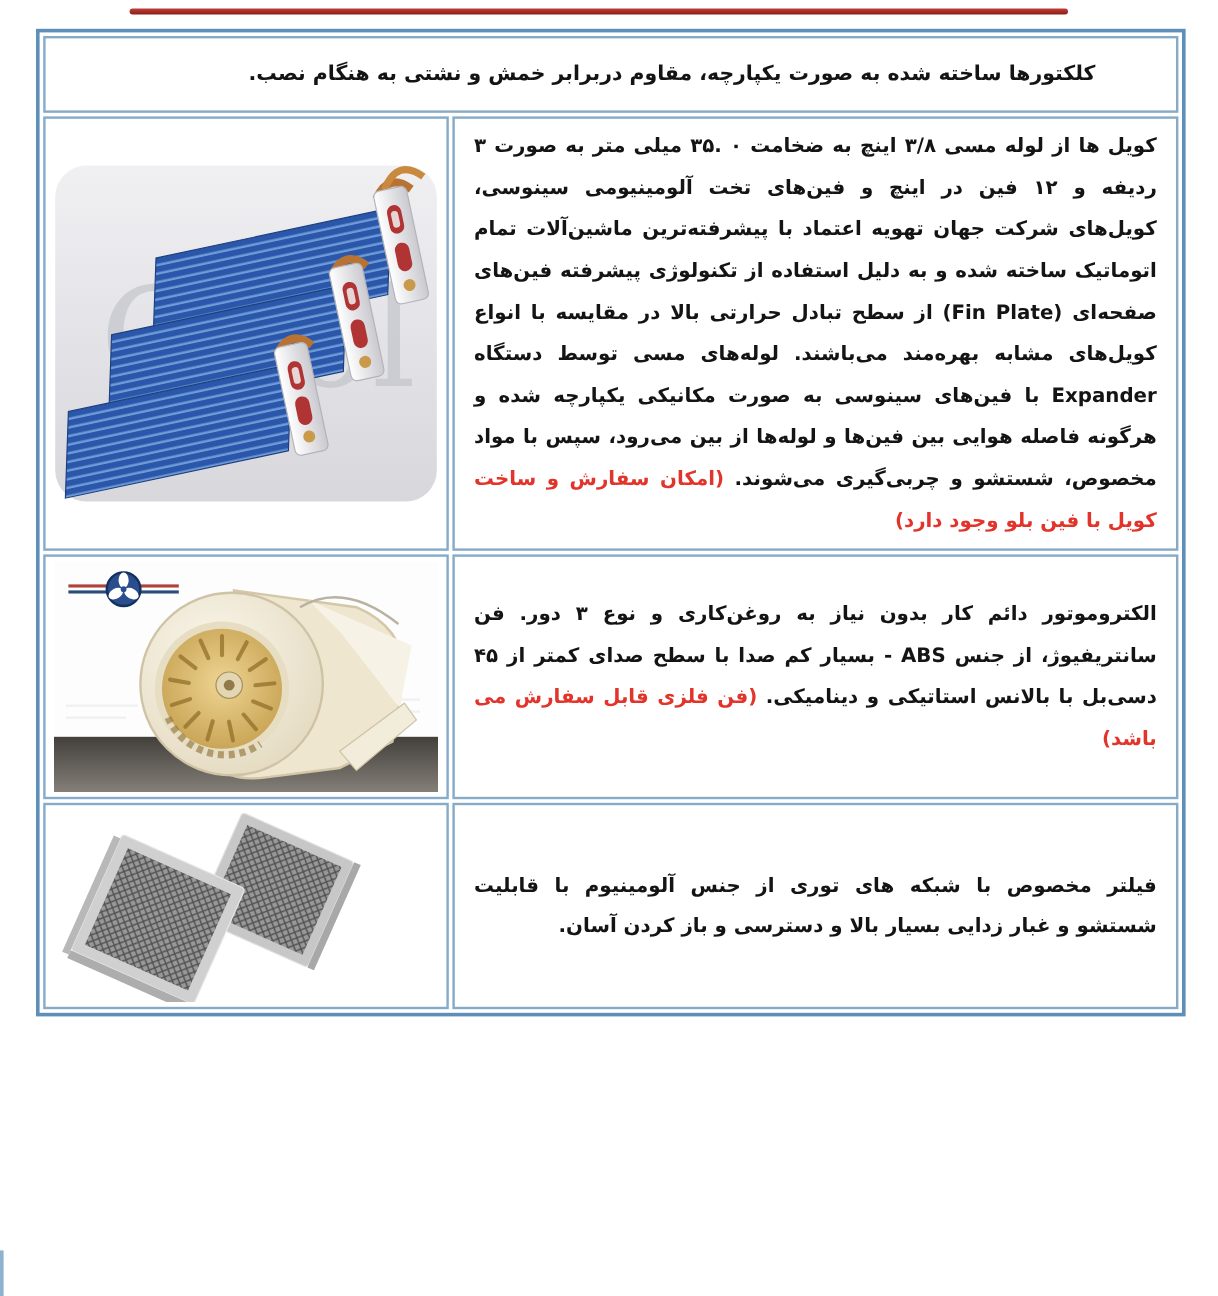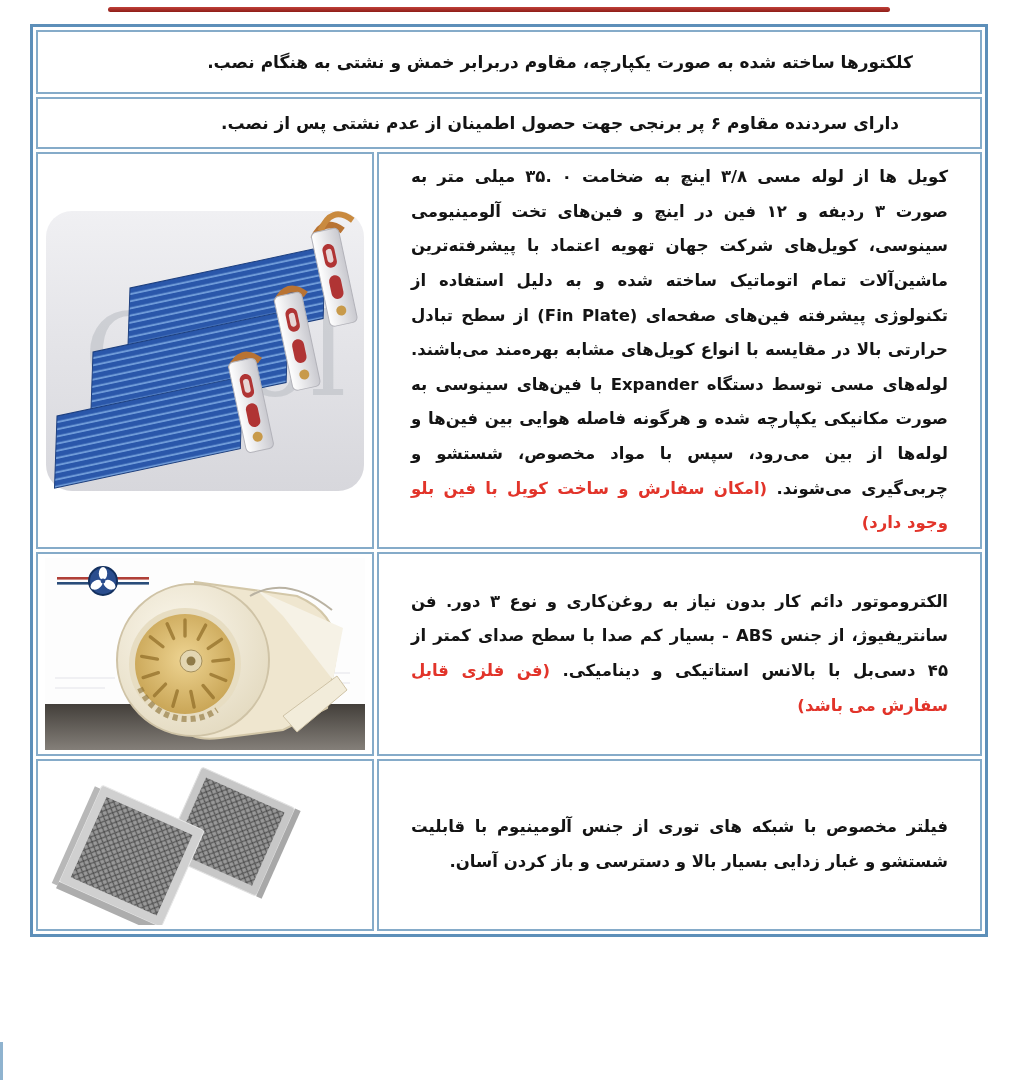--- a/index.html
+++ b/index.html
@@ -20,21 +20,21 @@
   col.col-img{width:338px;}
   .band{
     direction:rtl;text-align:center;font-weight:bold;font-size:17px;color:#141414;
     padding:4px 12px 4px 114px;
   }
   .h1{height:52px;}
   .h2{height:40px;}
   .img-cell{padding:4px;text-align:center;}
   .txt-cell{
     direction:rtl;text-align:justify;font-weight:bold;font-size:16.5px;color:#141414;
-    line-height:2.1;padding:6px 32px;
+    line-height:2.1;padding:6px 16px;
   }
   .r4{height:284px;}
   .r5{height:186px;}
   .r6{height:148px;}
   .red{color:#e2342a;}
   .edge-artifact{position:absolute;left:0;top:1042px;width:3px;height:38px;background:#8fb3cf;}
   svg{display:block;margin:0 auto;}
 </style>
 </head>
 <body>
@@ -49,25 +49,20 @@
         <col>
       </colgroup>
 
     <tbody>
         <tr>
       <td colspan="2" class="band h1">
         <span>کلکتورها ساخته شده به صورت یکپارچه، مقاوم دربرابر خمش و نشتی به هنگام نصب.</span>
       </td>
     </tr>
 
-    <tr>
-      <td colspan="2" class="band h2">
-        <span>دارای سردنده مقاوم ۶ پر برنجی جهت حصول اطمینان از عدم نشتی پس از نصب.</span>
-      </td>
-    </tr>
 
 
     <tr>
       <td class="img-cell r4">
         <svg width="320" height="282" viewBox="0 0 320 282">
           <defs>
             <linearGradient id="bgGrad" x1="0" y1="0" x2="0" y2="1">
               <stop offset="0" stop-color="#f0f0f3"></stop>
                   <stop offset="1" stop-color="#d7d7dc"></stop>
             </linearGradient>

